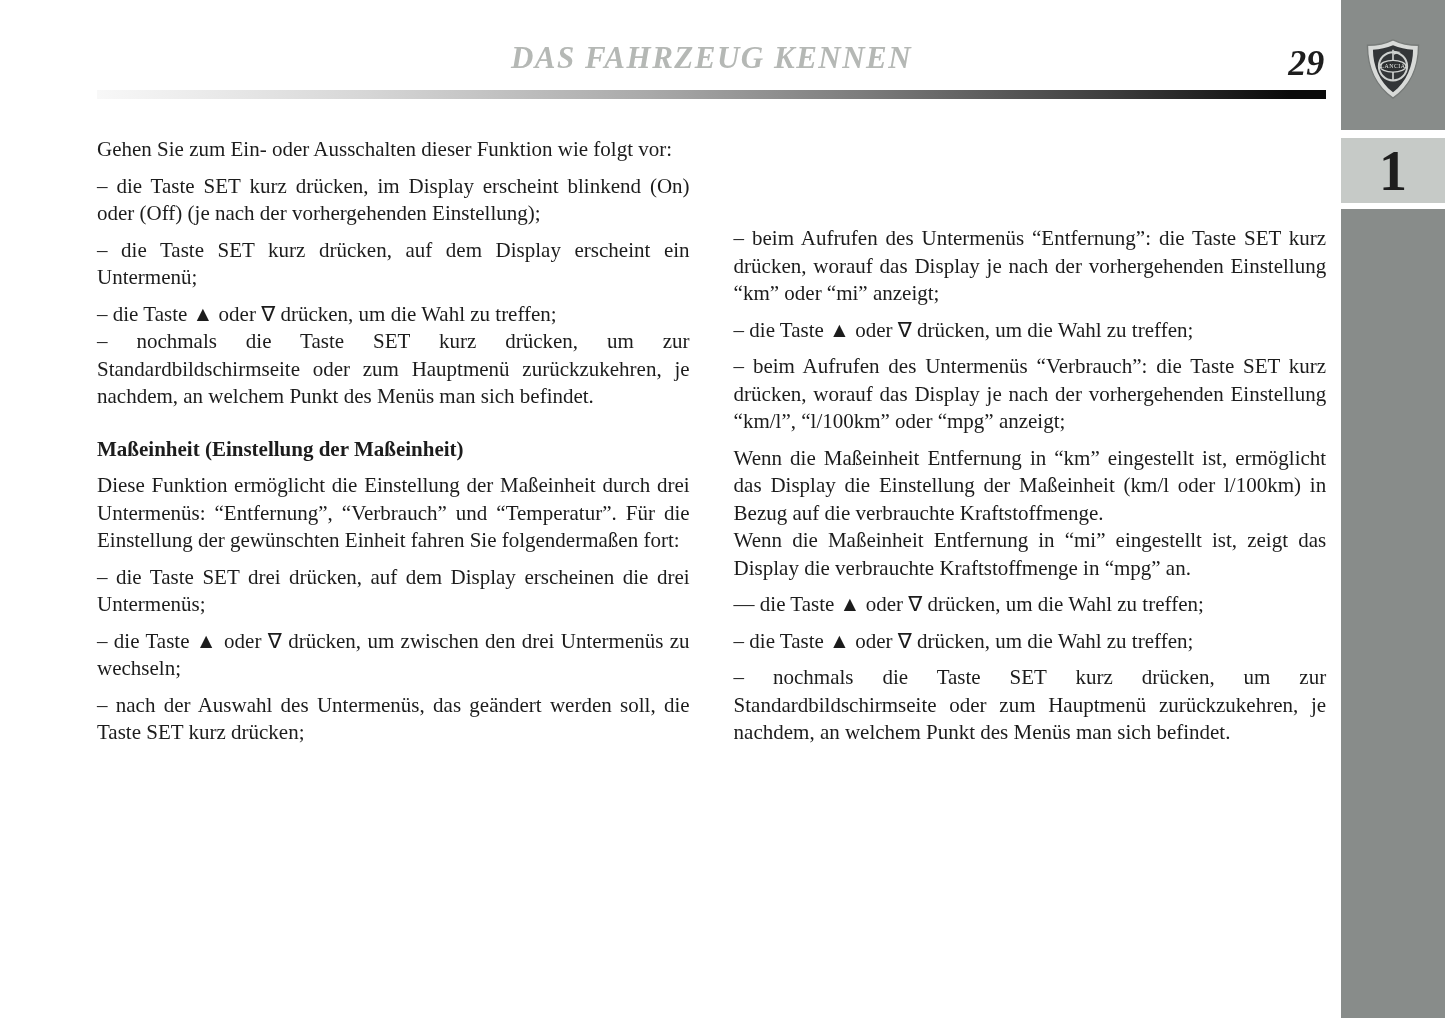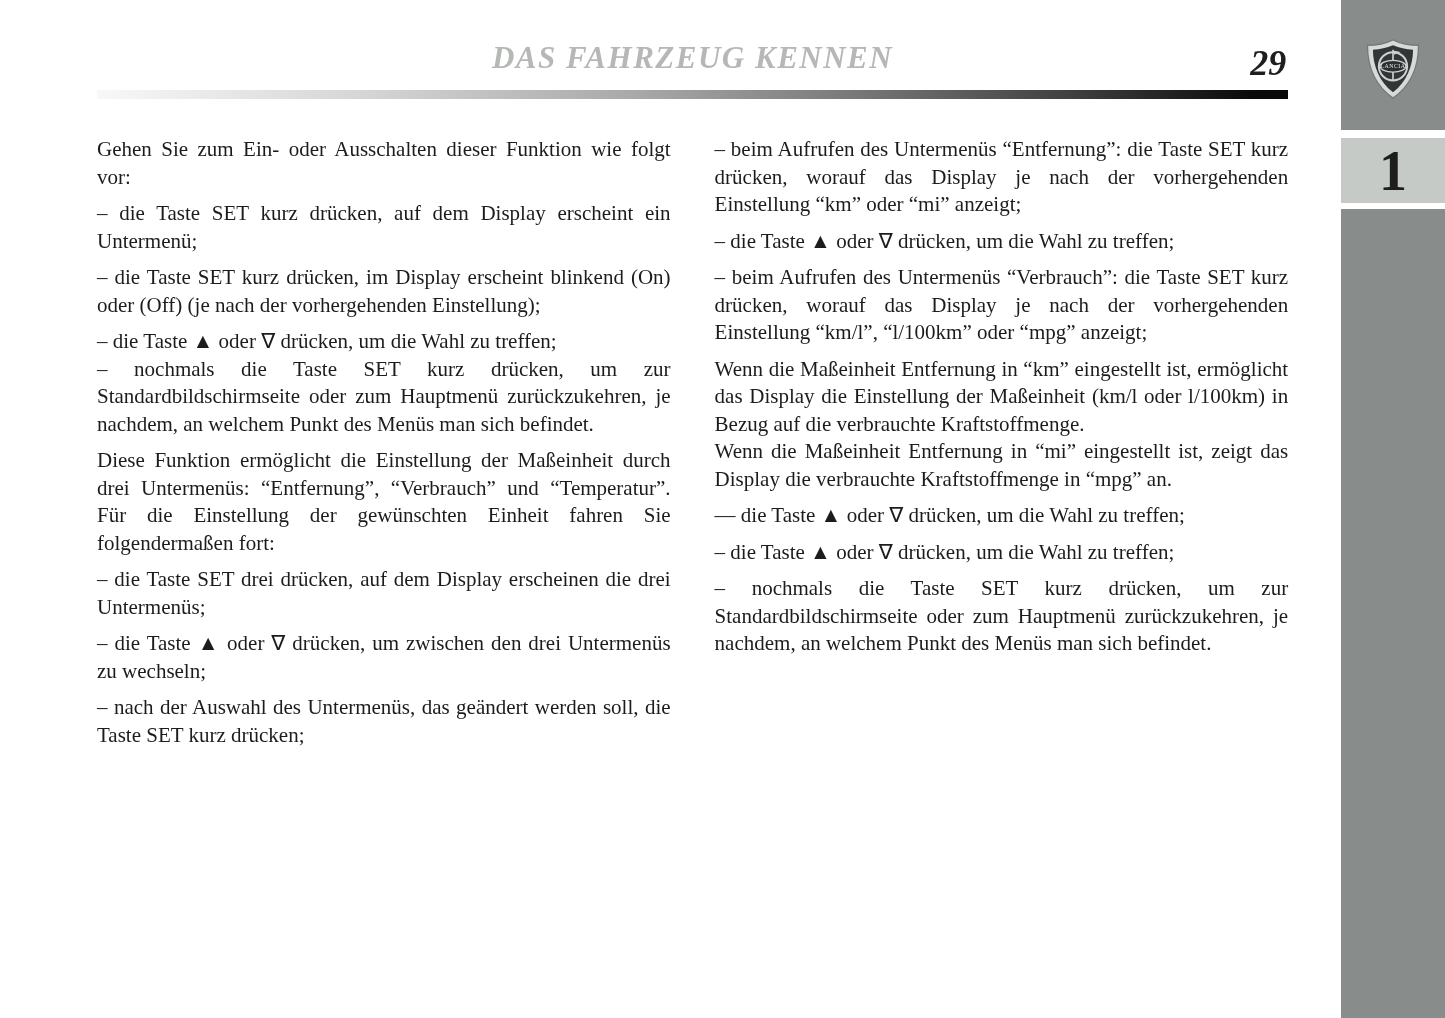--- a/index.html
+++ b/index.html
@@ -9,21 +9,21 @@
     display: flex;
     font-family: "Liberation Serif", serif;
     color: var(--text, #1c1c1c);
     overflow: hidden;
   }
 
   
   .content {
     width: 1343px;
     box-sizing: border-box;
-    padding: 0 53px 0 97px;
+    padding: 0 15px 0 97px;
   }
   .page-header {
     position: relative;
     margin-top: 40px;
     height: 42px;
   }
   .page-title {
     text-align: center;
     font-style: italic;
     font-weight: bold;
@@ -49,20 +49,21 @@
       #a9a9a9 45%,
       #7d7d7d 62%,
       #3f3f3f 82%,
       var(--rule_end, #0a0a0a) 97%);
   }
 
   .columns {
     display: flex;
     gap: 44px;
     margin-top: 37px;
+    align-items: flex-end;
   }
   .col {
     flex: 1;
     font-size: 21px;
     line-height: 27.5px;
     text-align: justify;
     hyphens: auto;
   }
   .col p { margin: 9px 0 0 0; }
   .col p.first { margin-top: 0; }
@@ -114,24 +115,25 @@
     <div class="page-title">DAS FAHRZEUG KENNEN</div>
     <div class="page-number">29</div>
   </div>
 
   <div class="header-rule"></div>
 
   <div class="columns">
 
     <div class="col">
       <p class="first">Gehen Sie zum Ein- oder Ausschalten dieser Funktion wie folgt vor:</p>
+      <p>– die Taste SET kurz drücken, im Display erscheint blinkend (On) oder (Off) (je nach der vorhergehenden Einstellung);</p>
       <p>– die Taste SET kurz drücken, auf dem Display erscheint ein Untermenü;</p>
-      <p>– die Taste SET kurz drücken, im Display erscheint blinkend (On) oder (Off) (je nach der vorhergehenden Einstellung);</p>
       <p>– die Taste ▲ oder ∇  drücken, um die Wahl zu treffen;</p>
       <p class="no-gap">– nochmals die Taste SET kurz drücken, um zur Standardbildschirmseite oder zum Hauptmenü zurückzukehren, je nachdem, an welchem Punkt des Menüs man sich befindet.</p>
+      <p class="heading">Maßeinheit (Einstellung der Maßeinheit)</p>
       <p>Diese Funktion ermöglicht die Einstellung der Maßeinheit durch drei Untermenüs: “Entfernung”, “Verbrauch” und “Temperatur”. Für die Einstellung der gewünschten Einheit fahren Sie folgendermaßen fort:</p>
       <p>– die Taste SET drei drücken, auf dem Display erscheinen die drei Untermenüs;</p>
       <p>– die Taste ▲ oder ∇ drücken, um zwischen den drei Untermenüs zu wechseln;</p>
       <p>– nach der Auswahl des Untermenüs, das geändert werden soll, die Taste SET kurz drücken;</p>
     </div>
 
     <div class="col">
       <p class="first">– beim Aufrufen des Untermenüs “Entfernung”: die Taste SET kurz drücken, worauf das Display je nach der vorhergehenden Einstellung “km” oder “mi” anzeigt;</p>
       <p>– die Taste ▲ oder ∇  drücken, um die Wahl zu treffen;</p>
       <p>– beim Aufrufen des Untermenüs “Verbrauch”: die Taste SET kurz drücken, worauf das Display je nach der vorhergehenden Einstellung “km/l”, “l/100km” oder “mpg” anzeigt;</p>

